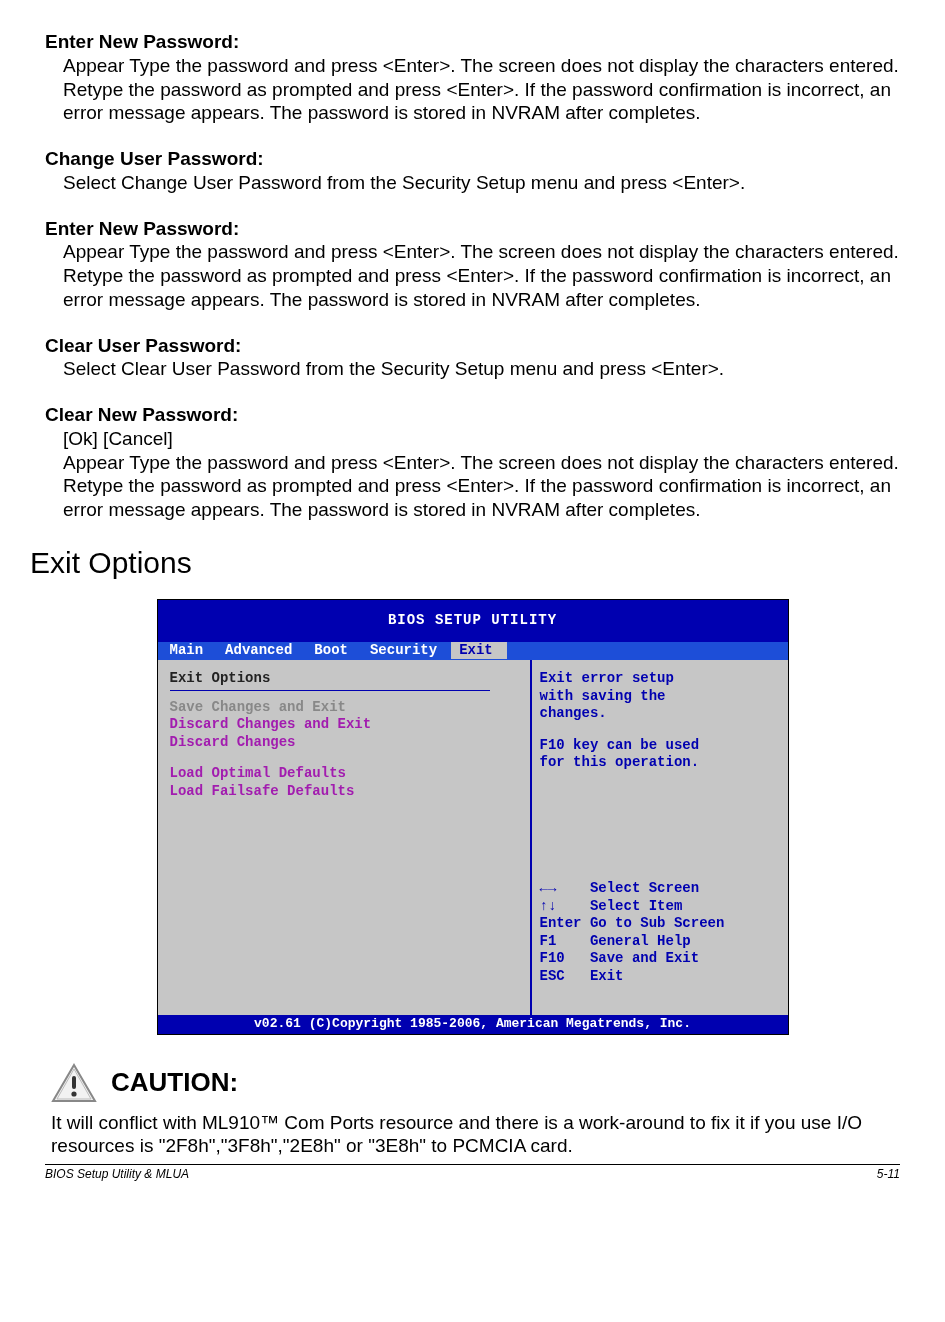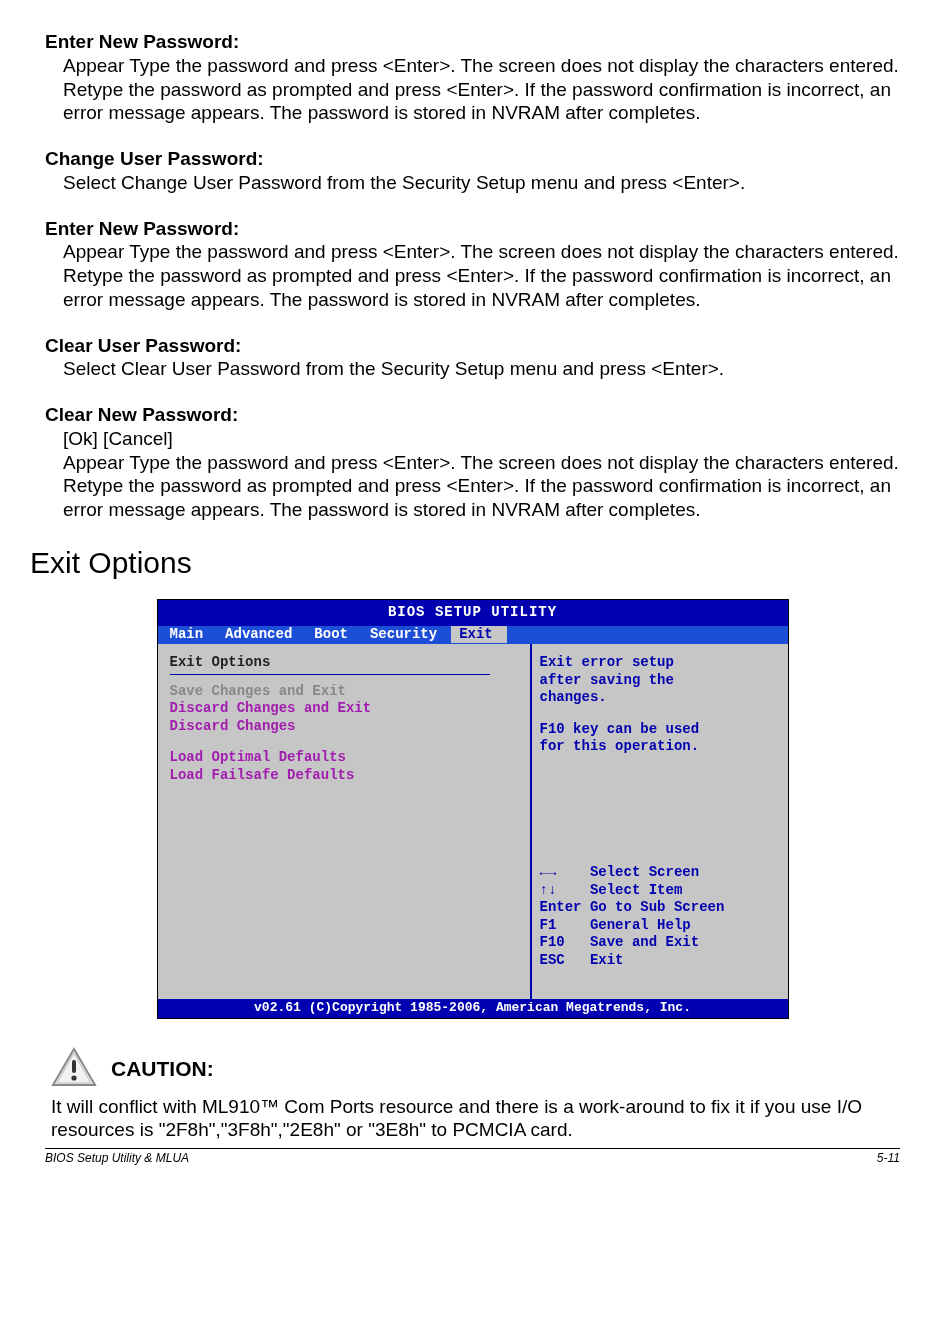--- a/index.html
+++ b/index.html
@@ -32,21 +32,21 @@
     font-family: "Courier New", monospace;
     font-size: 14px;
     font-weight: bold;
     line-height: 1.25;
     background: #c6c6c6;
   }
   .bios-titlebar {
     background: #0000b0;
     color: #fff;
     text-align: center;
-    padding: 4px 0;
+    padding: 12px 0;
     letter-spacing: 1px;
   }
   .bios-tabs {
     background: #1d4ed8;
     color: #fff;
     display: flex;
     padding: 0 4px 1px 4px;
   }
   .bios-tab {
     padding: 0 14px 0 8px;
@@ -101,21 +101,21 @@
   }
   .caution-row {
     display: flex;
     align-items: flex-end;
     gap: 14px;
     margin: 0 0 8px 6px;
   }
   .caution-icon svg { display:block; }
   .caution-label {
     font-weight: bold;
-    font-size: 21px;
+    font-size: 26px;
     padding-bottom: 4px;
   }
   .caution-body {
     margin: 0 0 6px 6px;
   }
   .page-footer {
     border-top: 1px solid #000;
     margin-top: 4px;
     padding-top: 2px;
     display: flex;
@@ -163,21 +163,21 @@
       <div class="item selected">Save Changes and Exit</div>
       <div class="item">Discard Changes and Exit</div>
       <div class="item">Discard Changes</div>
       <div class="gap"></div>
       <div class="item">Load Optimal Defaults</div>
       <div class="item">Load Failsafe Defaults</div>
     </div>
     <div class="bios-right">
       <div class="bios-help-top">
         <div>Exit error setup</div>
-        <div>after saving the</div>
+        <div>with saving the</div>
         <div>changes.</div>
         <div style="height:14px"></div>
         <div>F10 key can be used</div>
         <div>for this operation.</div>
       </div>
       <div class="bios-keys">
         <div>←→    Select Screen</div>
         <div>↑↓    Select Item</div>
         <div>Enter Go to Sub Screen</div>
         <div>F1    General Help</div>

